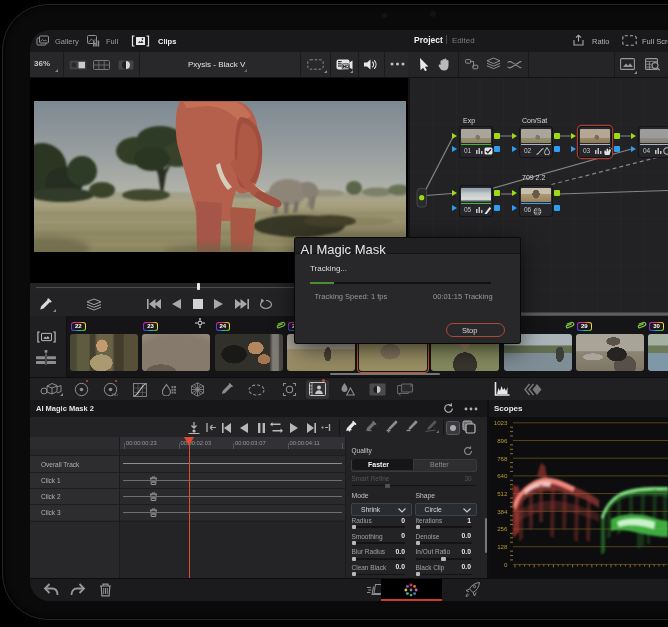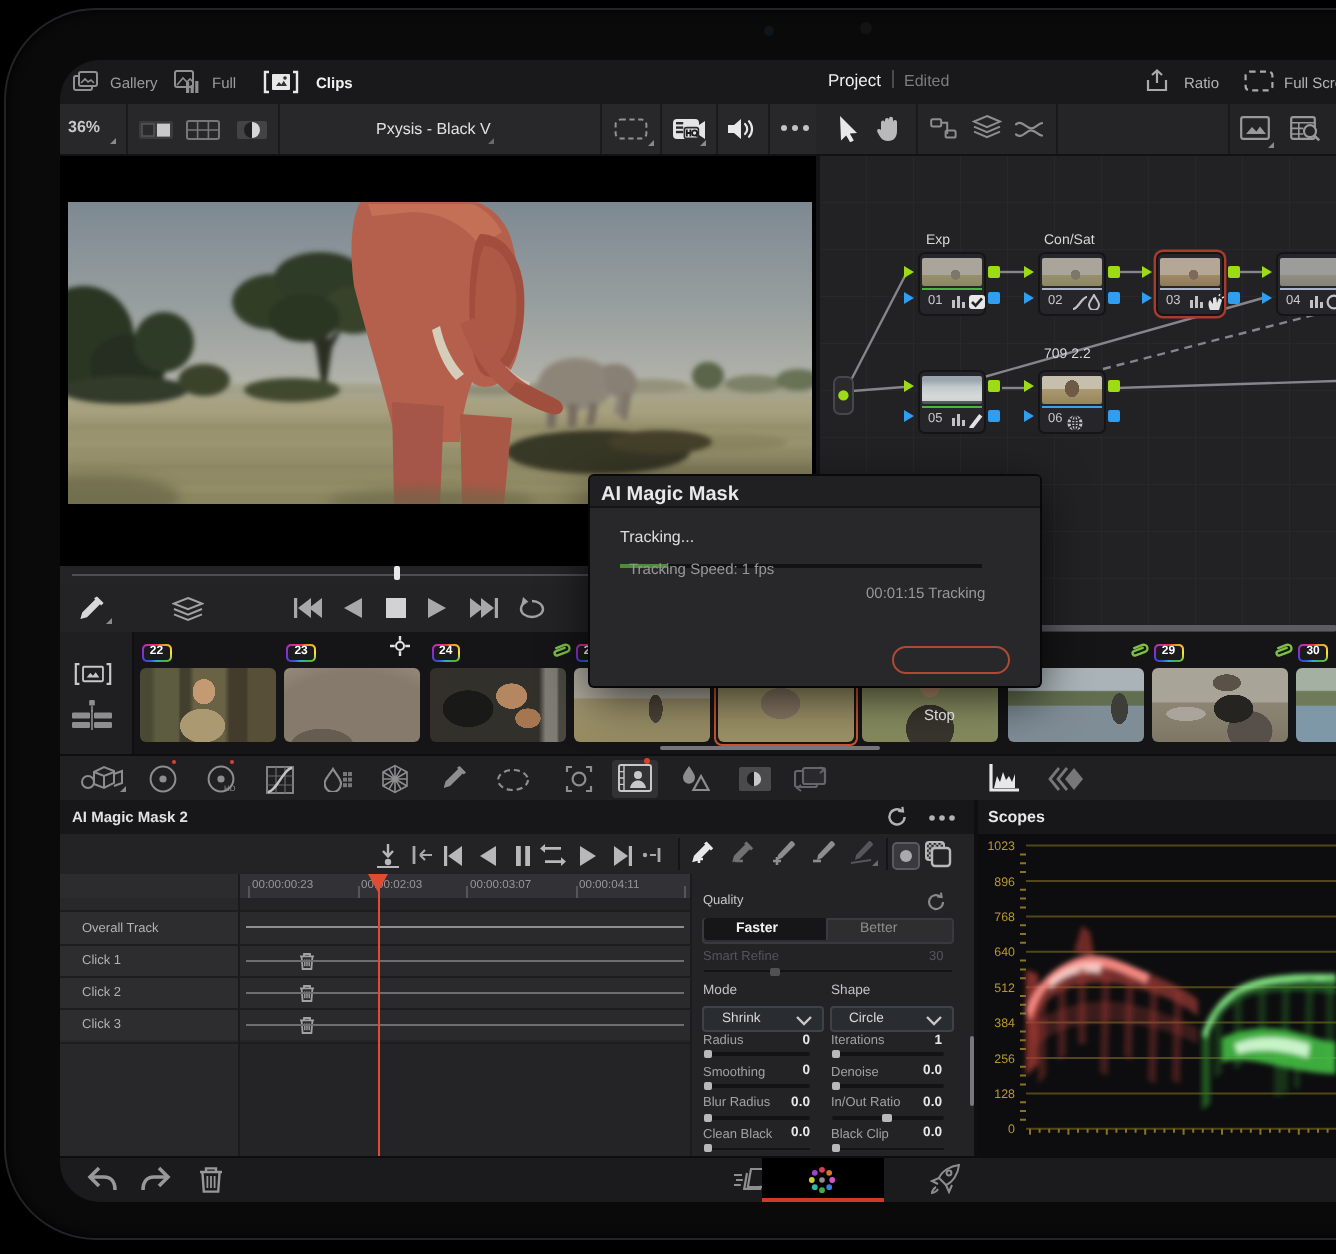--- a/index.html
+++ b/index.html
@@ -67,21 +67,21 @@
 <div class="txt" style="left:106px;top:37px;font-size:7.5px;color:#9d9d9f;">Full</div>
 <svg class="ic" style="left:131px;top:35px;" width="19" height="12" viewBox="0 0 19 12">
  <g stroke="#e8e8e8" fill="none" stroke-width="1.2">
   <path d="M3.5 1H1.5v10h2M15.5 1h2v10h-2"></path>
  </g>
  <rect x="5" y="2" width="9" height="8" rx="0.5" fill="#e8e8e8"></rect>
  <path d="M7 8l1.5-2 1.2 1.2 1.2-1.8 1.6 2.6z" fill="#333"></path>
  <circle cx="11.5" cy="4" r="0.9" fill="#333"></circle>
 </svg>
 <div class="txt" style="left:158px;top:36.5px;font-size:7.5px;color:#f2f2f2;font-weight:bold;">Clips</div>
-<div class="txt" style="left:414px;top:35px;font-size:8.5px;color:#efefef;font-weight:normal;">Project</div>
+<div class="txt" style="left:414px;top:35px;font-size:8.5px;color:#efefef;font-weight:bold;">Project</div>
 <div class="abs" style="left:446px;top:35px;width:1px;height:9px;background:#4a4a4c;"></div>
 <div class="txt" style="left:452px;top:36px;font-size:8px;color:#7c7c7e;">Edited</div>
 <svg class="ic" style="left:572px;top:34px;" width="13" height="13" viewBox="0 0 13 13">
  <path d="M2 6v5h9V6" fill="none" stroke="#aaaaac" stroke-width="1.1"></path>
  <path d="M6.5 1.5v6M4 3.5l2.5-2.3L9 3.5" fill="none" stroke="#aaaaac" stroke-width="1.1"></path>
 </svg>
 <div class="txt" style="left:592px;top:37px;font-size:7.5px;color:#b4b4b6;">Ratio</div>
 <svg class="ic" style="left:622px;top:35px;" width="15" height="11" viewBox="0 0 15 11">
  <rect x="0.8" y="0.8" width="13.4" height="9.4" rx="2" fill="none" stroke="#aaaaac" stroke-width="1.1" stroke-dasharray="3 2.2"></rect>
 </svg>
@@ -952,23 +952,23 @@
  <g fill="none" stroke="#8e8e90" stroke-width="1">
   <path d="M10 11.5c3.5-1.5 6-5.5 6.5-10-4.5 0.5-8.5 3-10 6.5z"></path>
   <path d="M6.5 8L3 9.5 6 11M10 11.5l1.5 3.5 1.5-3.5"></path>
   <path d="M5 12.5c-1 0.5-2 2-2 3 1 0 2.5-1 3-2"></path>
   <circle cx="11.5" cy="5.5" r="1.2"></circle>
  </g>
 </svg>
 
 <div class="abs" style="left:295px;top:238px;width:225px;height:105px;background:#28282b;border-radius:2px;box-shadow:0 6px 24px rgba(0,0,0,0.7),0 0 0 1px #0c0c0e;"></div>
 <div class="abs" style="left:295px;top:238px;width:225px;height:14.5px;background:#202023;border-radius:2px 2px 0 0;border-bottom:1px solid #141416;"></div>
-<div class="txt" style="left:300.5px;top:241.5px;font-size:10px;font-weight:bold;color:#e8e8ea;">AI Magic Mask</div>
+<div class="txt" style="left:300.5px;top:241.5px;font-size:13px;font-weight:normal;color:#e8e8ea;">AI Magic Mask</div>
 <div class="txt" style="left:310px;top:264px;font-size:8px;color:#dededf;">Tracking...</div>
 <div class="abs" style="left:310px;top:282.3px;width:181px;height:1.8px;background:#121214;"></div>
 <div class="abs" style="left:310px;top:282.3px;width:24px;height:1.8px;background:#4b8f35;"></div>
-<div class="txt" style="left:314.5px;top:280px;font-size:7.5px;color:#98989a;">Tracking Speed: 1 fps</div>
+<div class="txt" style="left:314.5px;top:292px;font-size:7.5px;color:#98989a;">Tracking Speed: 1 fps</div>
 <div class="txt" style="left:433px;top:292px;font-size:7.5px;color:#98989a;">00:01:15 Tracking</div>
 <div class="abs" style="left:445.5px;top:322.5px;width:57px;height:12.5px;border:1.2px solid #ad4a33;border-radius:8px;"></div>
-<div class="txt" style="left:462px;top:325.5px;font-size:7.5px;color:#d8d8da;margin-top:27px;">Stop</div>
+<div class="txt" style="left:462px;top:325.5px;font-size:7.5px;color:#d8d8da;">Stop</div>
 
 </div>
   </div>
 
 </body></html>

